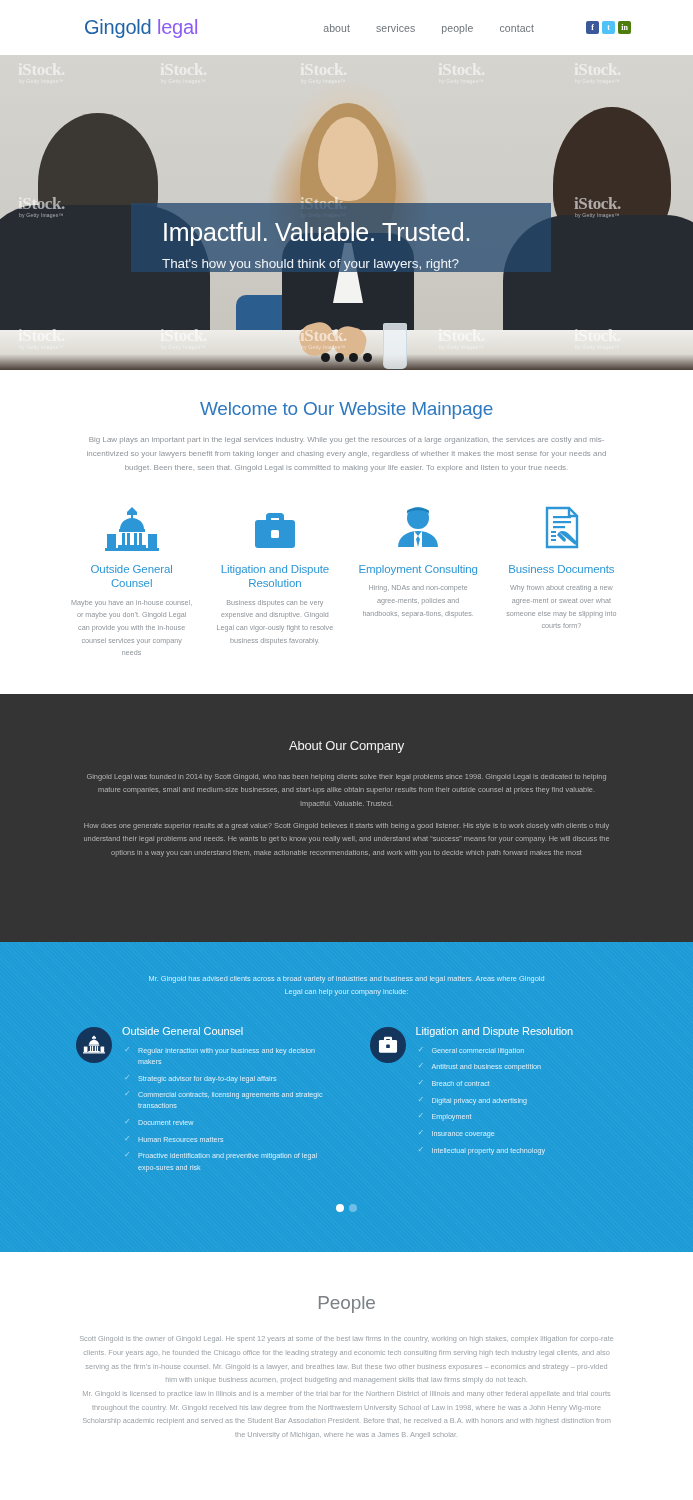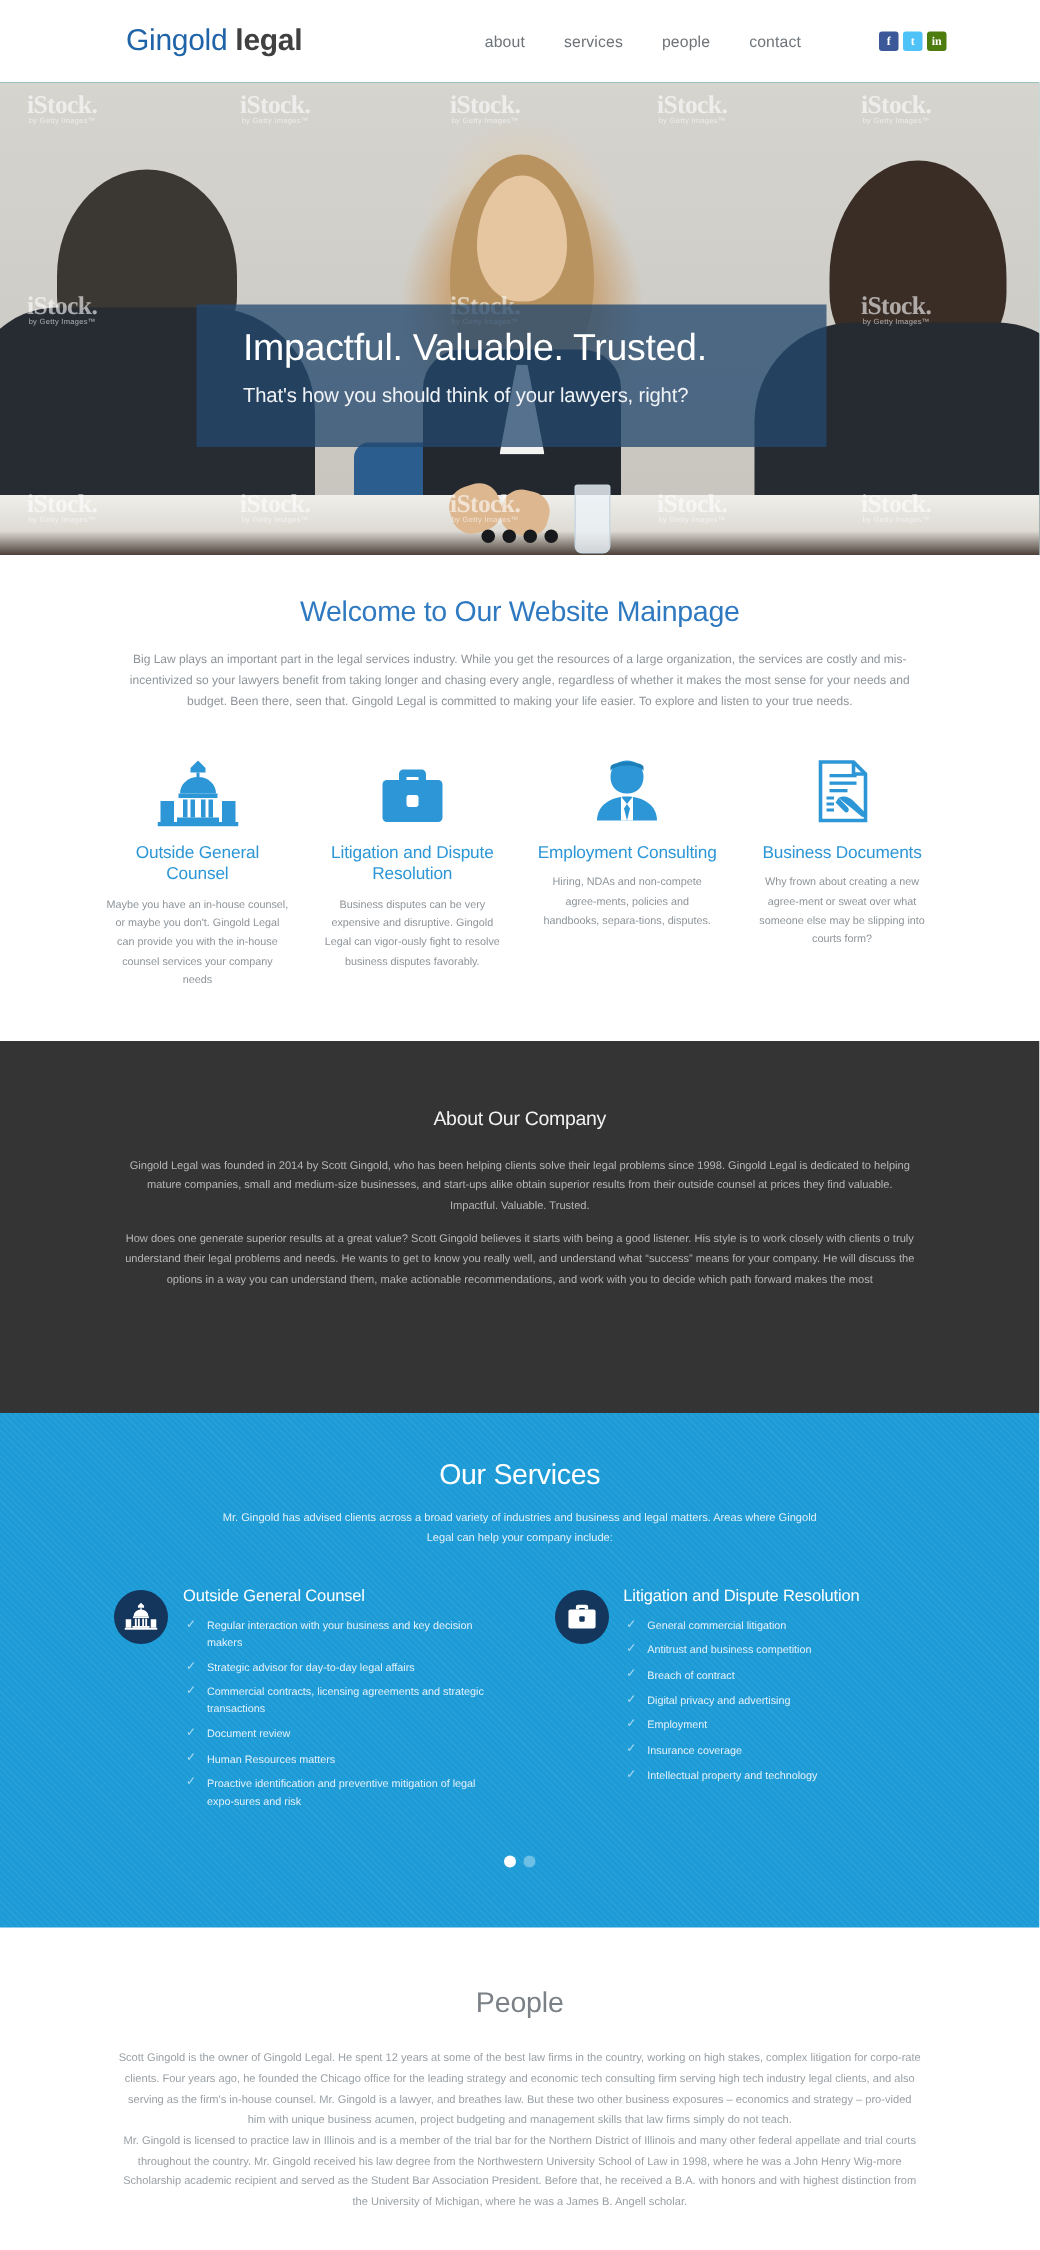--- a/index.html
+++ b/index.html
@@ -23,21 +23,21 @@
     align-items: center;
     padding: 0 62px 0 84px;
   }
   .brand {
     font-size: 20px;
     font-weight: 400;
     letter-spacing: -0.2px;
     white-space: nowrap;
   }
   .brand .b-dark { color: #1f63a8; }
-  .brand .b-light { color: #404040; font-weight: bold; }
+  .brand .b-light { color: #8b5cf6; }
 
   .nav {
     margin-left: auto;
     display: flex;
     align-items: center;
     gap: 26px;
   }
   .nav a {
     font-size: 10.5px;
     color: #6d7378;
@@ -57,21 +57,21 @@
   }
   .sq-fb { background: #3b5998; }
   .sq-tw { background: #4fc3f7; }
   .sq-in { background: #4d7c0f; }
 
   
   .hero {
     position: relative;
     height: 315px;
     overflow: hidden;
-    background: #0f766e;
+    background: #6d28d9;
   }
   .hero-photo {
     position: absolute; inset: 0;
     background:
       radial-gradient(ellipse 130px 150px at 348px 150px, #d9b792 0%, #c9a77f 38%, rgba(201,167,127,0) 62%),
       radial-gradient(ellipse 95px 120px at 348px 108px, #e2c79f 0%, rgba(226,199,159,0) 70%),
       linear-gradient(to bottom, #d6d4cf 0%, #cfcdc7 48%, #c6c3bc 100%);
   }
   
   .sil {
@@ -157,21 +157,21 @@
     display: block;
     font-size: 5px;
     font-weight: normal;
     letter-spacing: 0.2px;
     font-family: "Liberation Sans", sans-serif;
   }
 
   .hero-caption {
     position: absolute;
     left: 131px; top: 148px;
-    width: 420px; height: 95px;
+    width: 420px; height: 69px;
     background: rgba(35,72,110,0.76);
     padding: 14px 0 0 31px;
   }
   .hero-caption h1 {
     font-size: 25px;
     font-weight: 400;
     color: #ffffff;
     letter-spacing: -0.2px;
     line-height: 1.2;
   }
@@ -507,21 +507,20 @@
 
   </section>
 
   <section class="about">
     <h2>About Our Company</h2>
     <p>Gingold Legal was founded in 2014 by Scott Gingold, who has been helping clients solve their legal problems since 1998. Gingold Legal is dedicated to helping mature companies, small and medium-size businesses, and start-ups alike obtain superior results from their outside counsel at prices they find valuable. Impactful. Valuable. Trusted.</p>
     <p>How does one generate superior results at a great value? Scott Gingold believes it starts with being a good listener. His style is to work closely with clients  o truly understand their legal problems and needs. He wants to get to know you really well, and understand what “success” means for your company. He will discuss the options in a way you can understand them, make actionable recommendations, and work with you to decide which path forward makes the most</p>
   </section>
 
   <section class="services">
-    <h2>Our Services</h2>
     <p class="svc-sub">Mr. Gingold has advised clients across a broad variety of industries and business and legal matters. Areas where Gingold Legal can help your company include:</p>
 
     <div class="svc-cols">
 
       <div class="svc-col">
         <div class="svc-badge">
           <svg width="22" height="19" viewBox="0 0 54 44" fill="#ffffff" aria-hidden="true">
             <path d="M27 0 L32 5 L32 8 L22 8 L22 5 Z"></path>
             <rect x="26" y="8" width="2" height="4"></rect>
             <path d="M27 11 C20 11 15 16 15 22 L39 22 C39 16 34 11 27 11 Z"></path>

